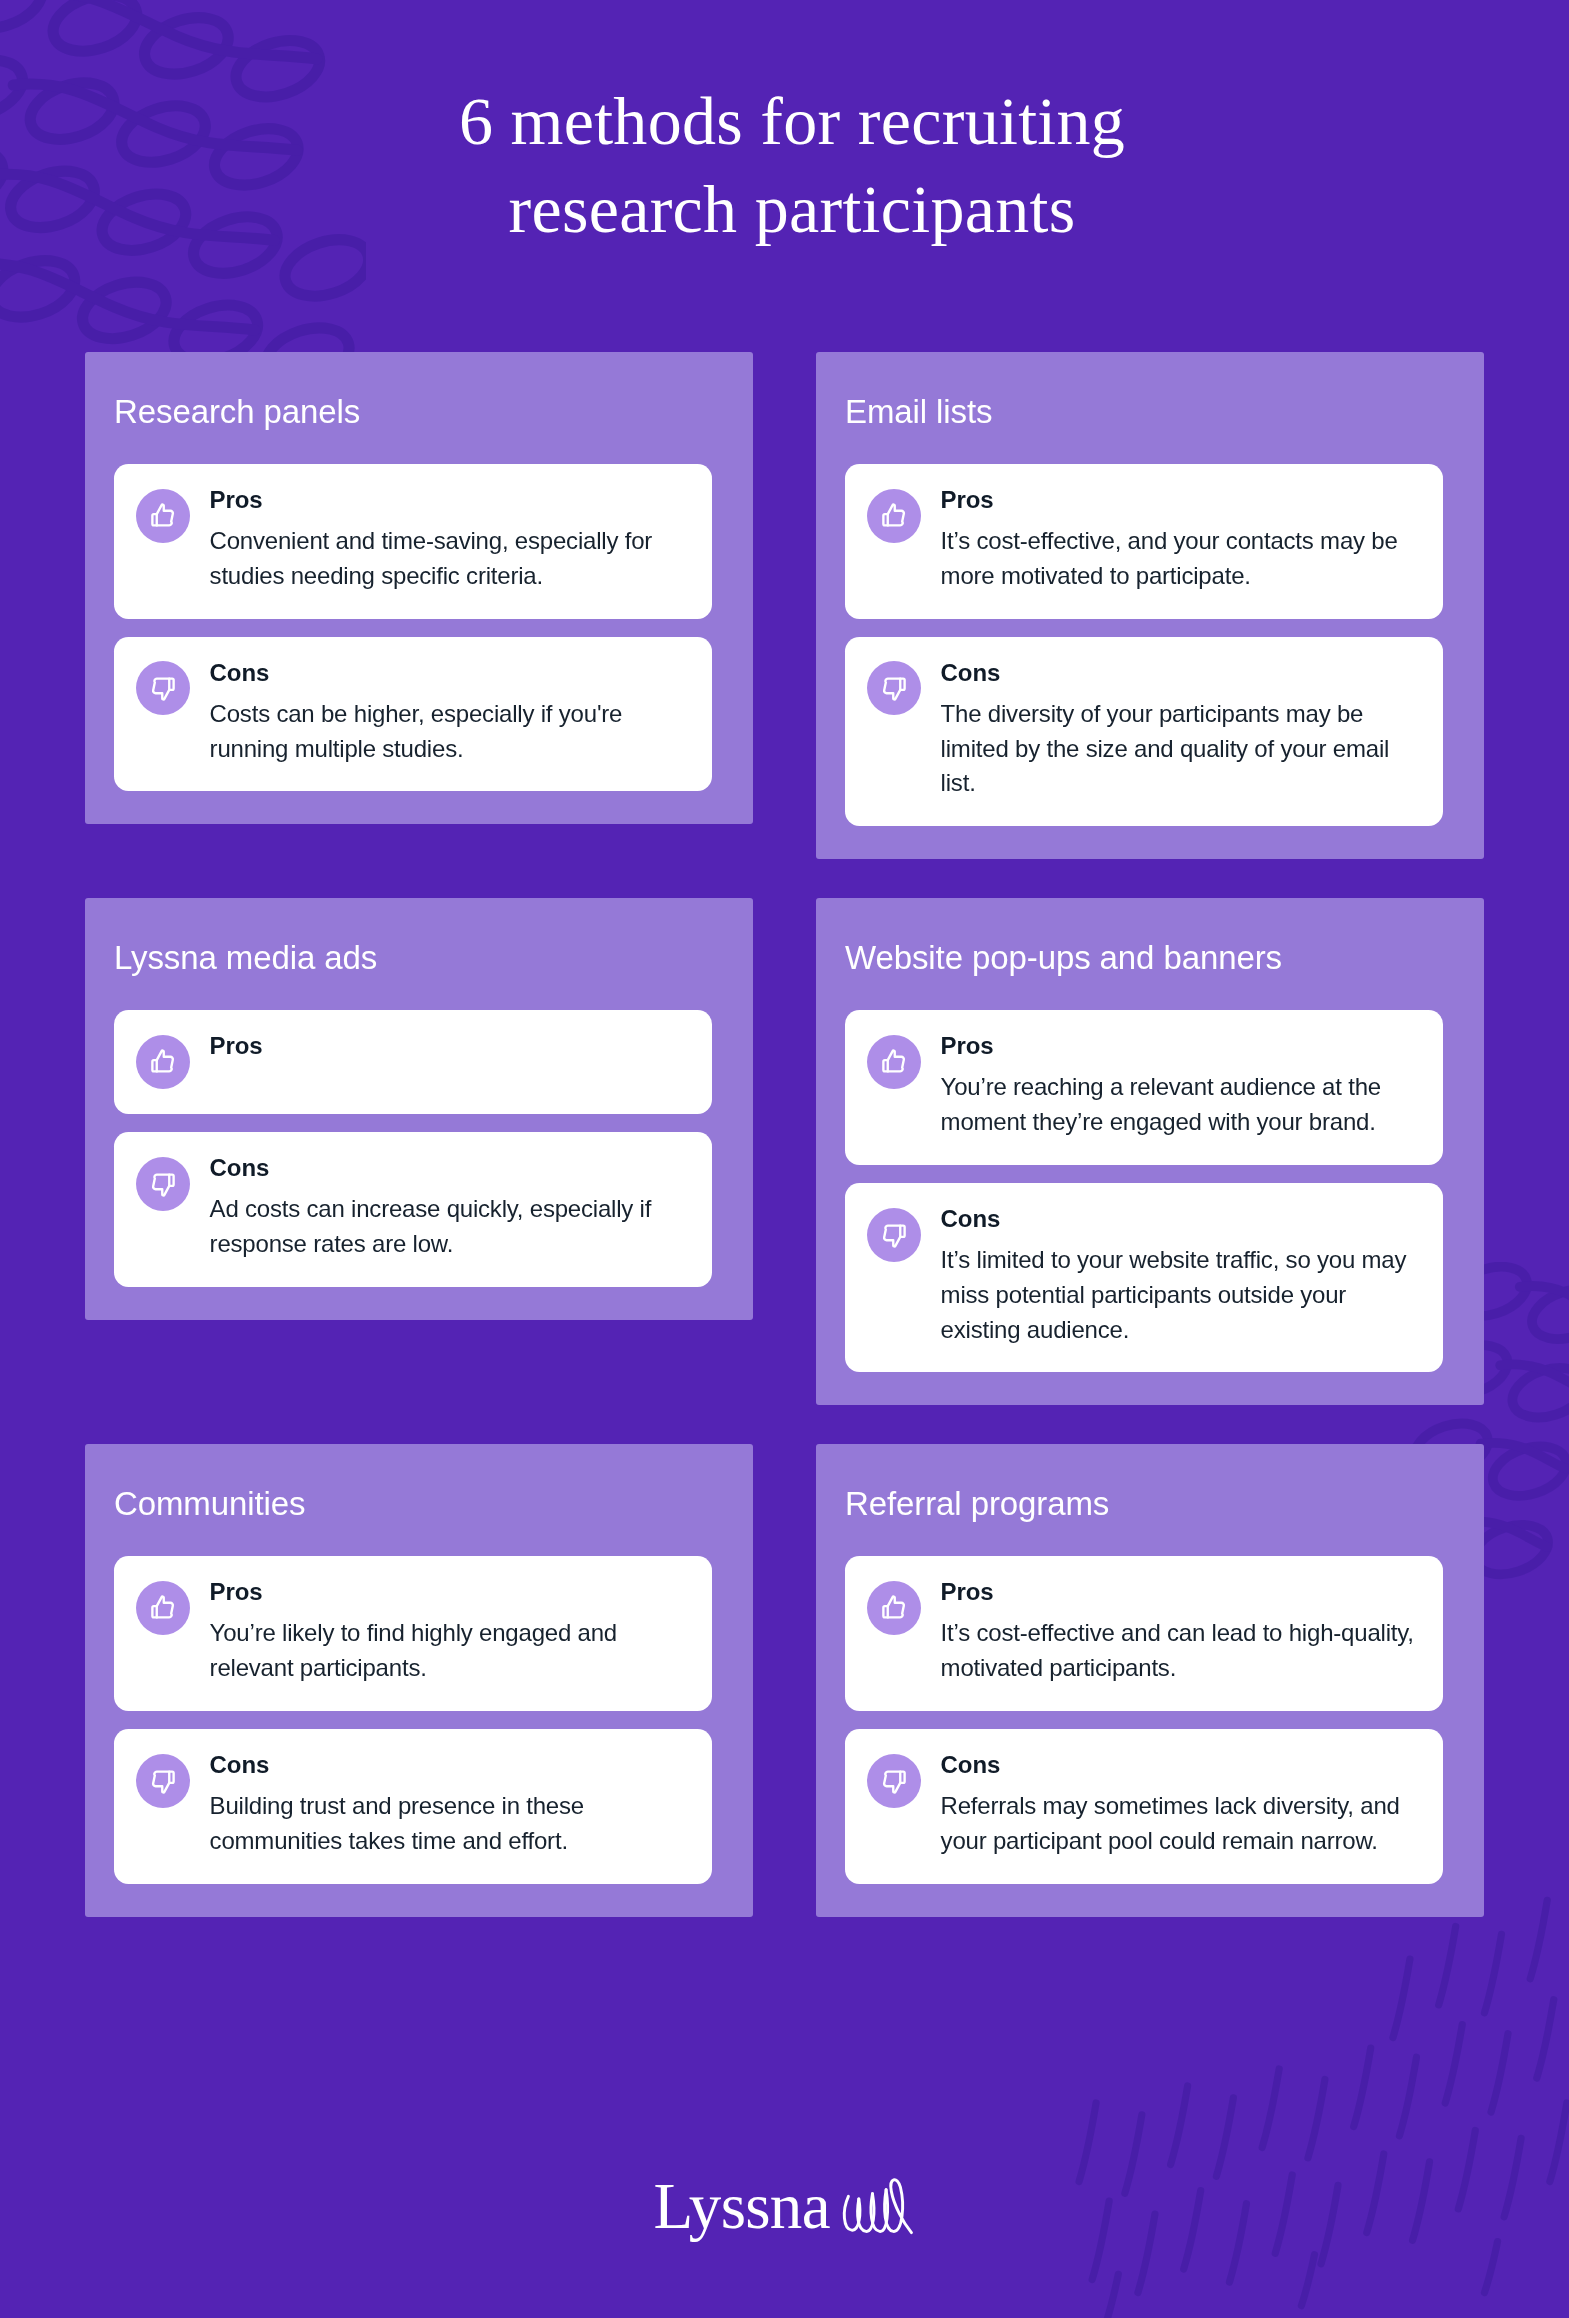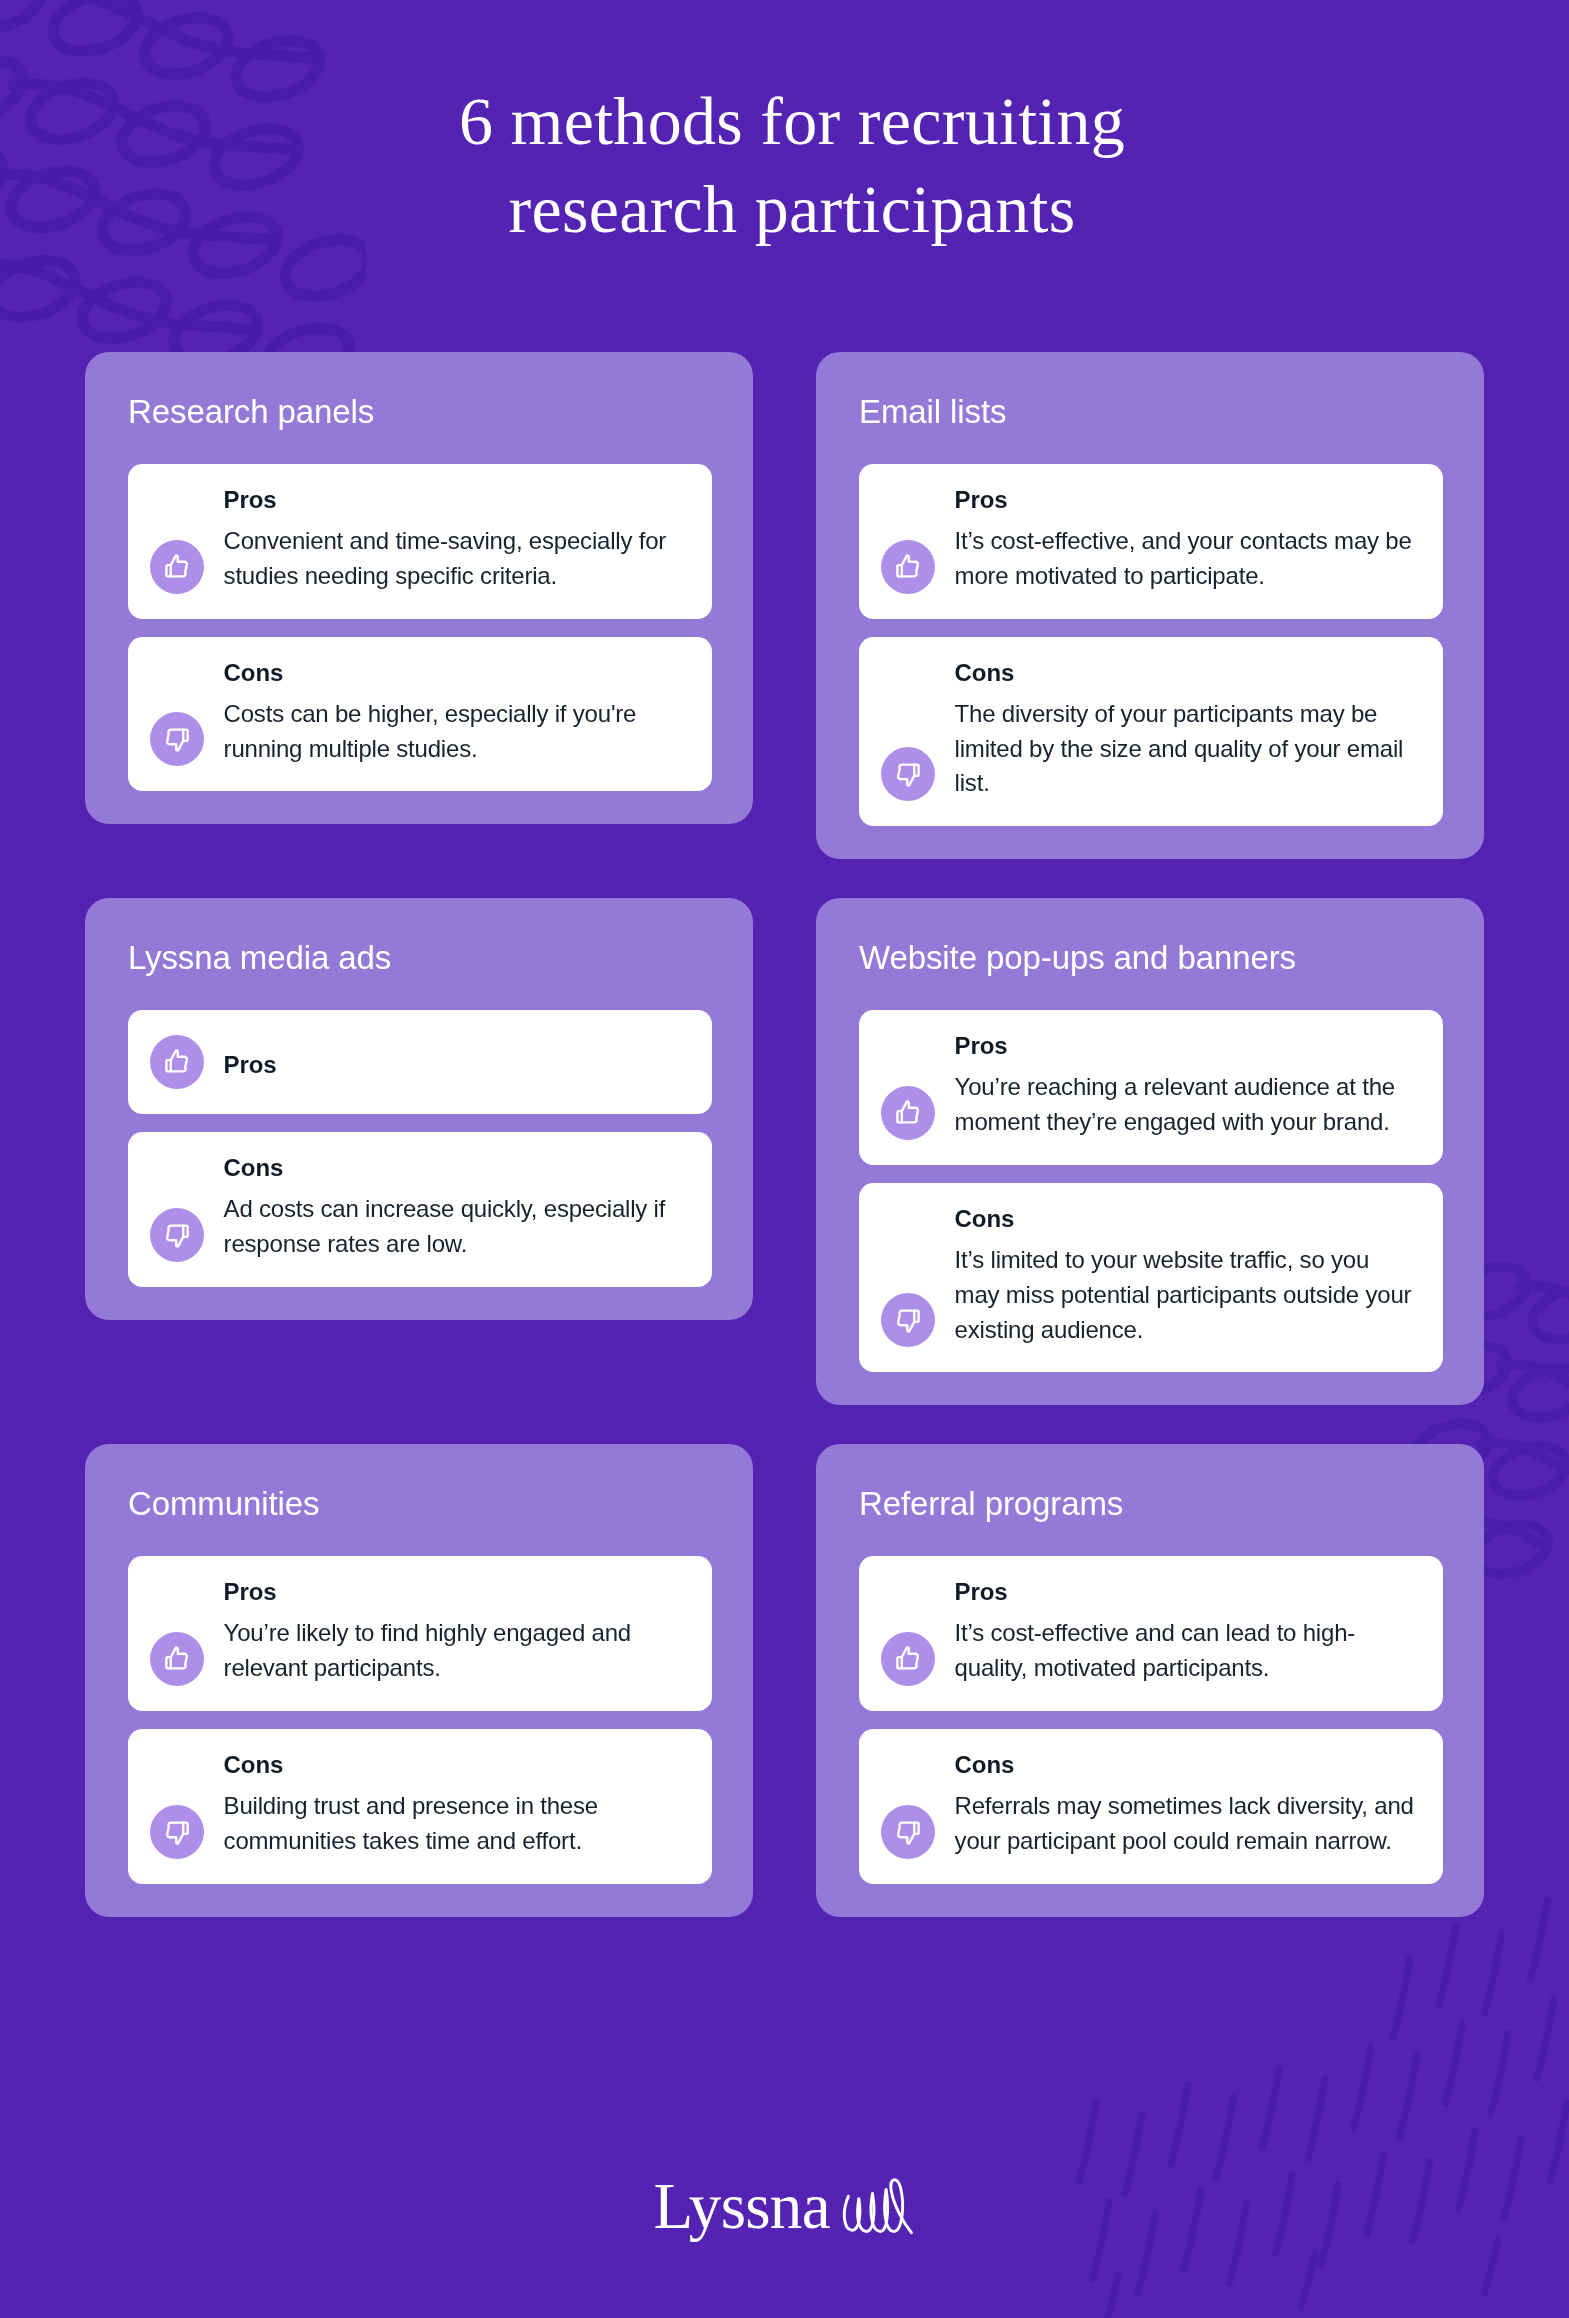--- a/index.html
+++ b/index.html
@@ -78,22 +78,22 @@
     left: 85px;
     width: 1399px;
     display: grid;
     grid-template-columns: 668px 668px;
     column-gap: 63px;
     row-gap: 39px;
   }
 
   .method-card {
     background: #9579D7;
-    border-radius: 24px;
-    padding: 41px 41px 33px 43px;
+    border-radius: 3px;
+    padding: 41px 41px 33px 29px;
     align-self: start;
   }
 
   .method-title {
     color: #FFFFFF;
     font-size: 33px;
     font-weight: 400;
     letter-spacing: -0.1px;
     margin-bottom: 33px;
     line-height: 1.15;
@@ -104,21 +104,21 @@
     flex-direction: column;
     gap: 18.3px;
   }
 
   .pc-box {
     background: #FFFFFF;
     border-radius: 14.4px;
     padding: 22px 26px 25px 22px;
     display: flex;
     gap: 19.6px;
-    align-items: flex-end;
+    align-items: flex-start;
   }
 
   .pc-icon {
     flex: 0 0 auto;
     width: 54px;
     height: 54px;
     border-radius: 50%;
     background: #AE8EE8;
     display: flex;
     align-items: center;

